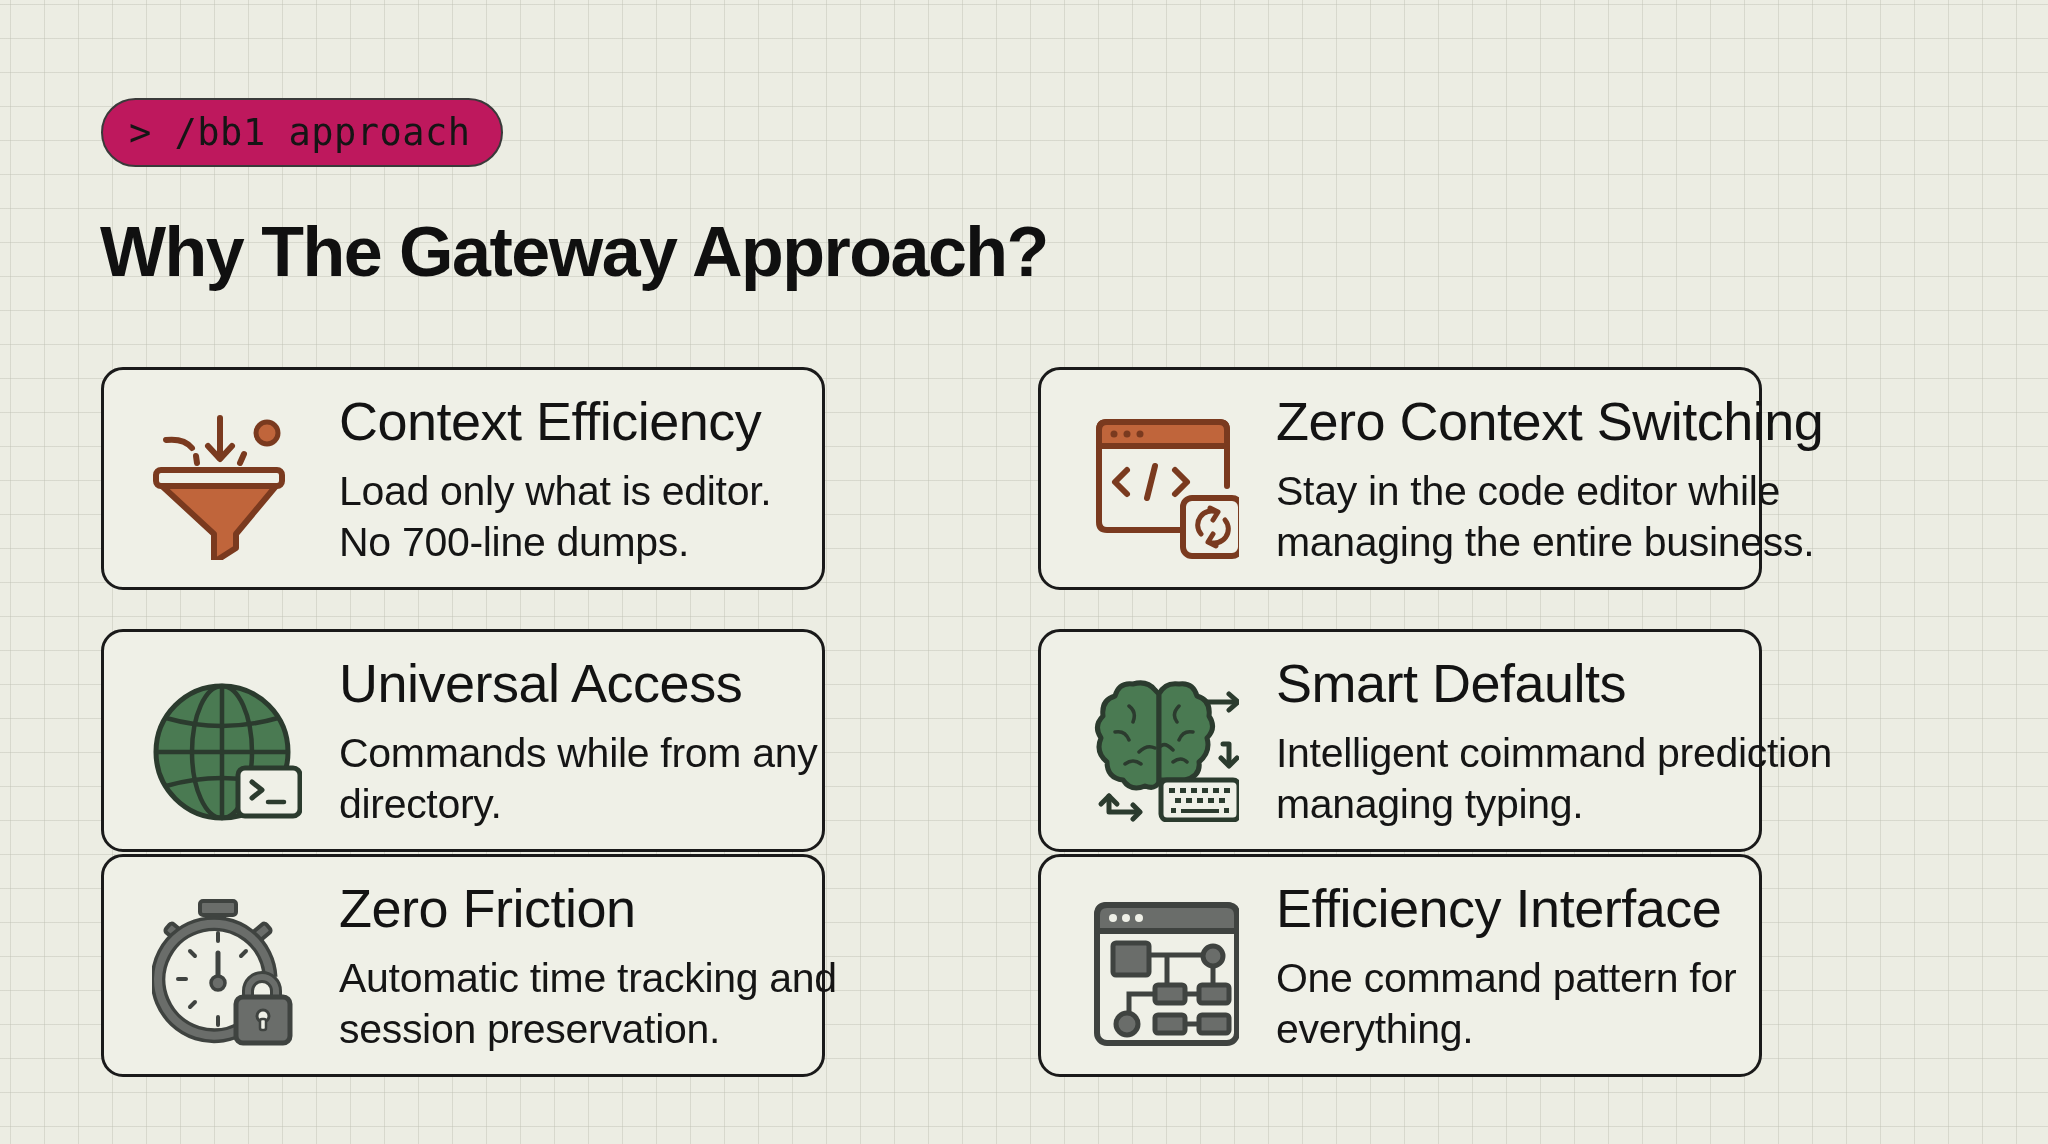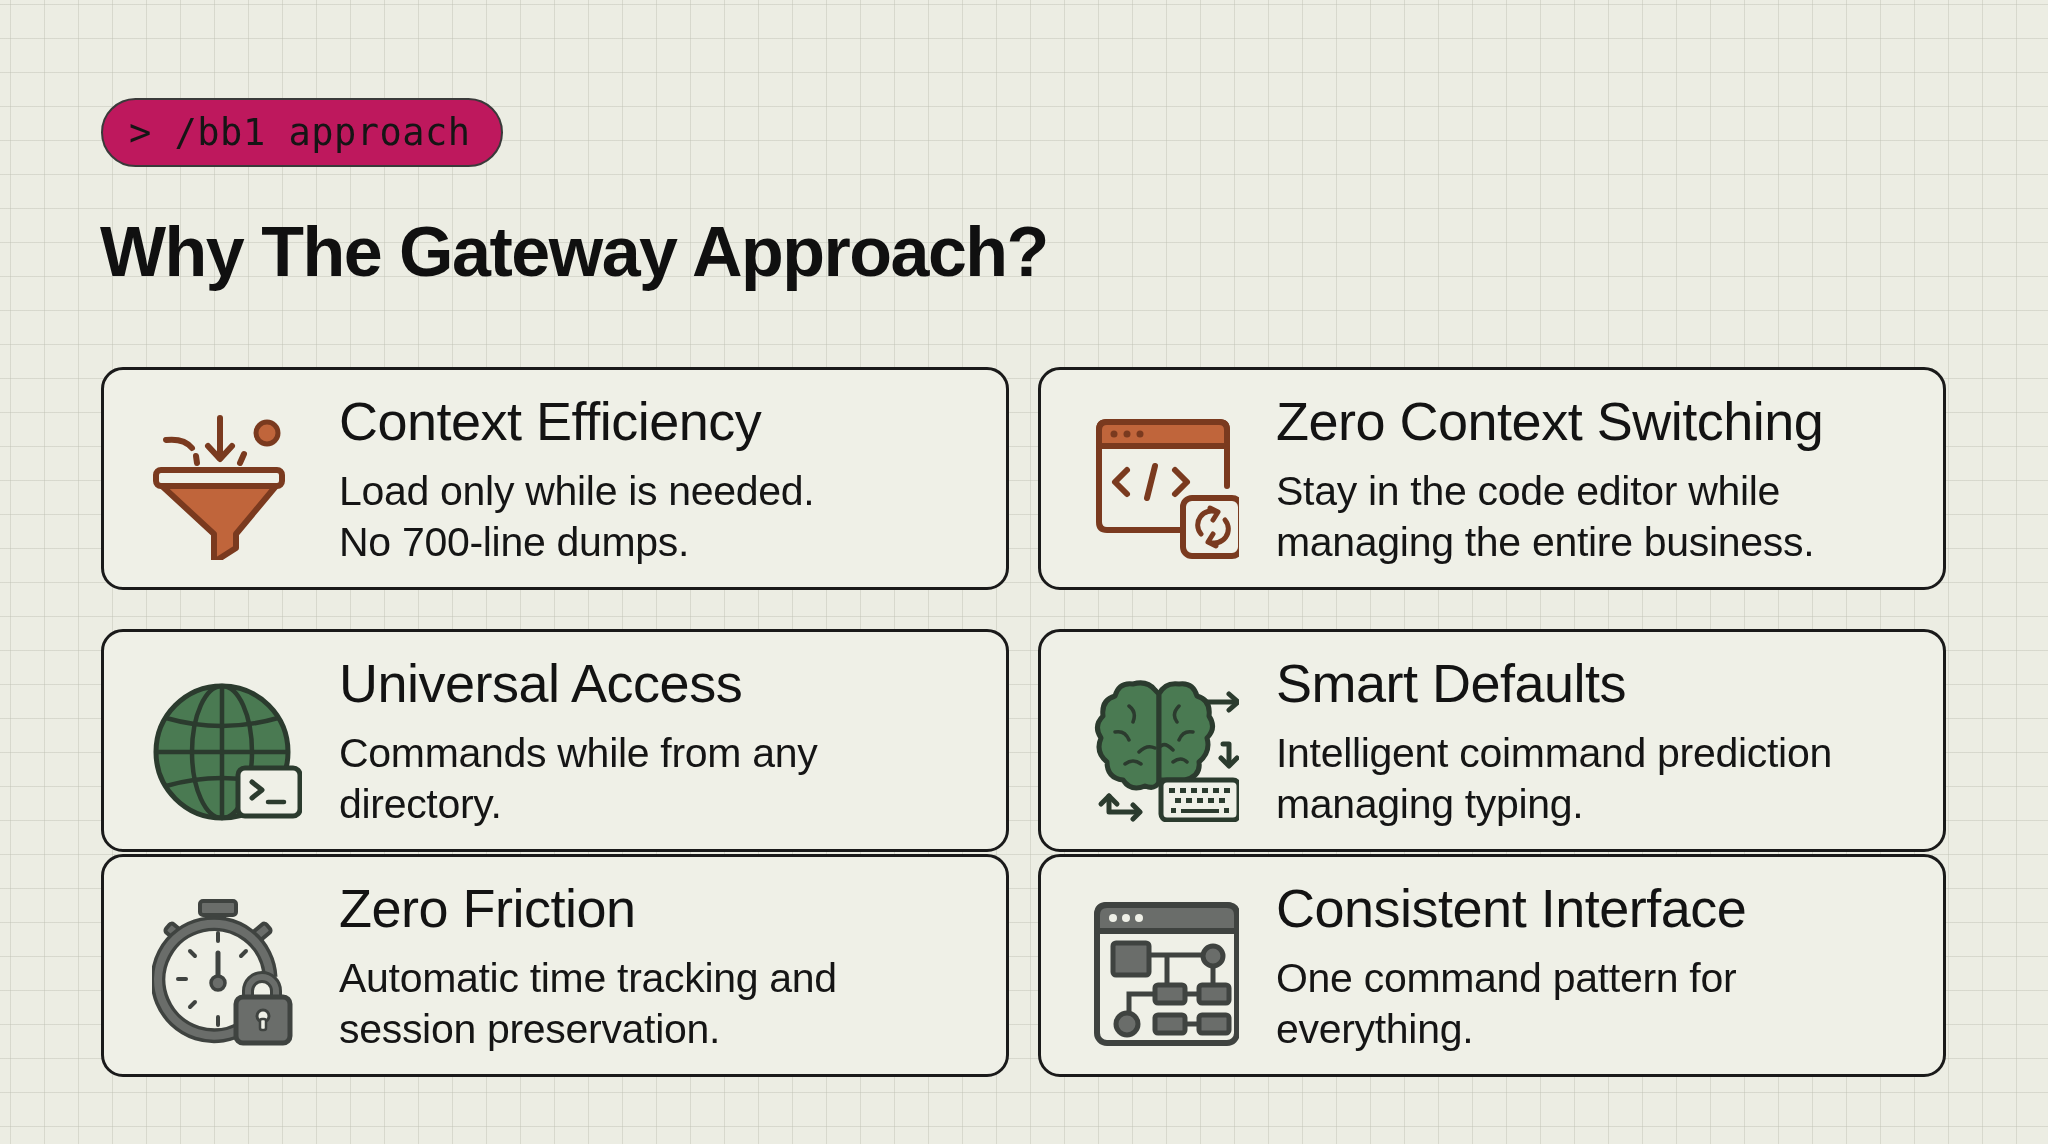--- a/index.html
+++ b/index.html
@@ -33,21 +33,21 @@
     position: absolute;
     left: 100px; top: 212px;
     font-size: 70px;
     font-weight: bold;
     letter-spacing: -1.5px;
     color: #101010;
     white-space: nowrap;
   }
   .card {
     position: absolute;
-    width: 908px; height: 223px;
+    width: 724px; height: 223px;
     border: 3.5px solid #1a1a1a;
     border-radius: 22px;
     background: #eff0e7;
     padding-left: 20px;
   }
   .card .icon {
     position: absolute;
     left: 48px; top: 40px;
     width: 150px; height: 150px;
   }
@@ -90,21 +90,21 @@
       <line x1="68" y1="8" x2="68" y2="48" stroke="#7a3a1f" stroke-width="6" stroke-linecap="round"></line>
       <polyline points="56,36 68,49 80,36" fill="none" stroke="#7a3a1f" stroke-width="6" stroke-linecap="round" stroke-linejoin="round"></polyline>
       <path d="M92 44 L88 53" fill="none" stroke="#7a3a1f" stroke-width="6" stroke-linecap="round"></path>
       <circle cx="115" cy="23" r="11" fill="#c0653b" stroke="#7a3a1f" stroke-width="5"></circle>
       <rect x="4" y="60" width="126" height="16" rx="5" fill="#eff0e7" stroke="#7a3a1f" stroke-width="6"></rect>
       <path d="M10 76 L124 76 L84 124 L84 138 L62 152 L62 124 Z" fill="#c0653b" stroke="#7a3a1f" stroke-width="6" stroke-linejoin="round"></path>
     </svg>
   </div>
   <div class="heading">Context Efficiency</div>
   <div class="body">
-    <div>Load only while is needed.</div>
+    <div>Load only what is editor.</div>
     <div>No 700-line dumps.</div>
   </div>
 </div>
 
 <div class="card col2 row1">
   <div class="icon">
     <svg viewBox="0 0 150 150">
       <path d="M95 120 L18 120 Q10 120 10 112 L10 20 Q10 12 18 12 L130 12 Q138 12 138 20 L138 76" fill="#eff0e7" stroke="#7a3a1f" stroke-width="6" stroke-linecap="round"></path>
       <path d="M10 36 L10 20 Q10 12 18 12 L130 12 Q138 12 138 20 L138 36 Z" fill="#c0653b" stroke="#7a3a1f" stroke-width="6" stroke-linejoin="round"></path>
       <circle cx="25" cy="24" r="3.5" fill="#7a3a1f"></circle>
@@ -239,18 +239,18 @@
       </g>
       <rect x="24" y="46" width="36" height="32" rx="3" fill="#6a6d6a" stroke="#3f4340" stroke-width="5"></rect>
       <circle cx="124" cy="59" r="10" fill="#6a6d6a" stroke="#3f4340" stroke-width="5"></circle>
       <rect x="66" y="88" width="30" height="18" rx="3" fill="#6a6d6a" stroke="#3f4340" stroke-width="5"></rect>
       <rect x="110" y="88" width="30" height="18" rx="3" fill="#6a6d6a" stroke="#3f4340" stroke-width="5"></rect>
       <circle cx="38" cy="127" r="11" fill="#6a6d6a" stroke="#3f4340" stroke-width="5"></circle>
       <rect x="66" y="118" width="30" height="18" rx="3" fill="#6a6d6a" stroke="#3f4340" stroke-width="5"></rect>
       <rect x="110" y="118" width="30" height="18" rx="3" fill="#6a6d6a" stroke="#3f4340" stroke-width="5"></rect>
     </svg>
   </div>
-  <div class="heading">Consistent Interface</div>
+  <div class="heading">Efficiency Interface</div>
   <div class="body">
     <div>One command pattern for</div>
     <div>everything.</div>
   </div>
 </div>
 
 </body></html>

